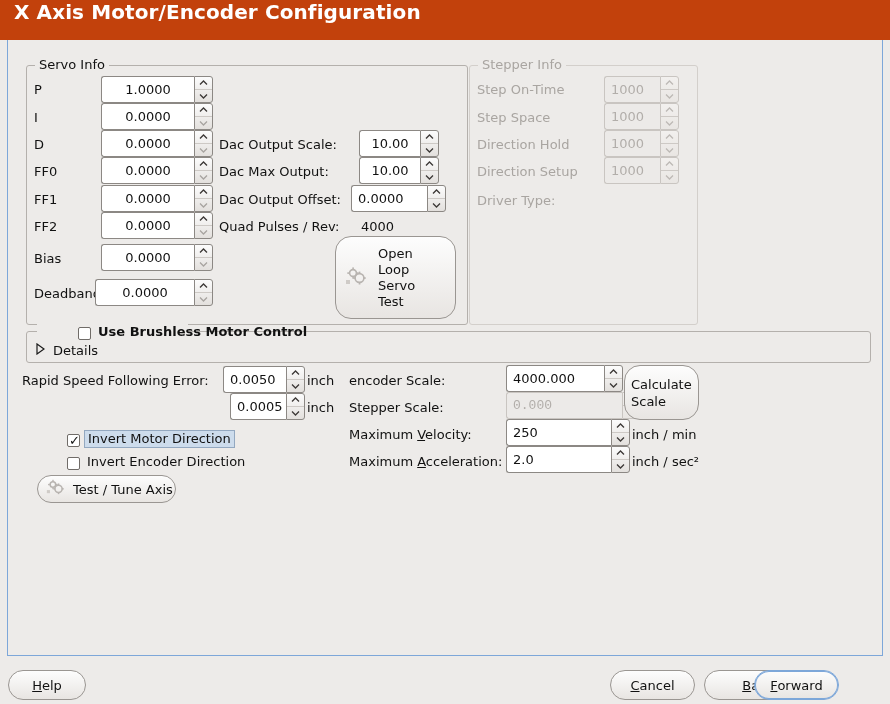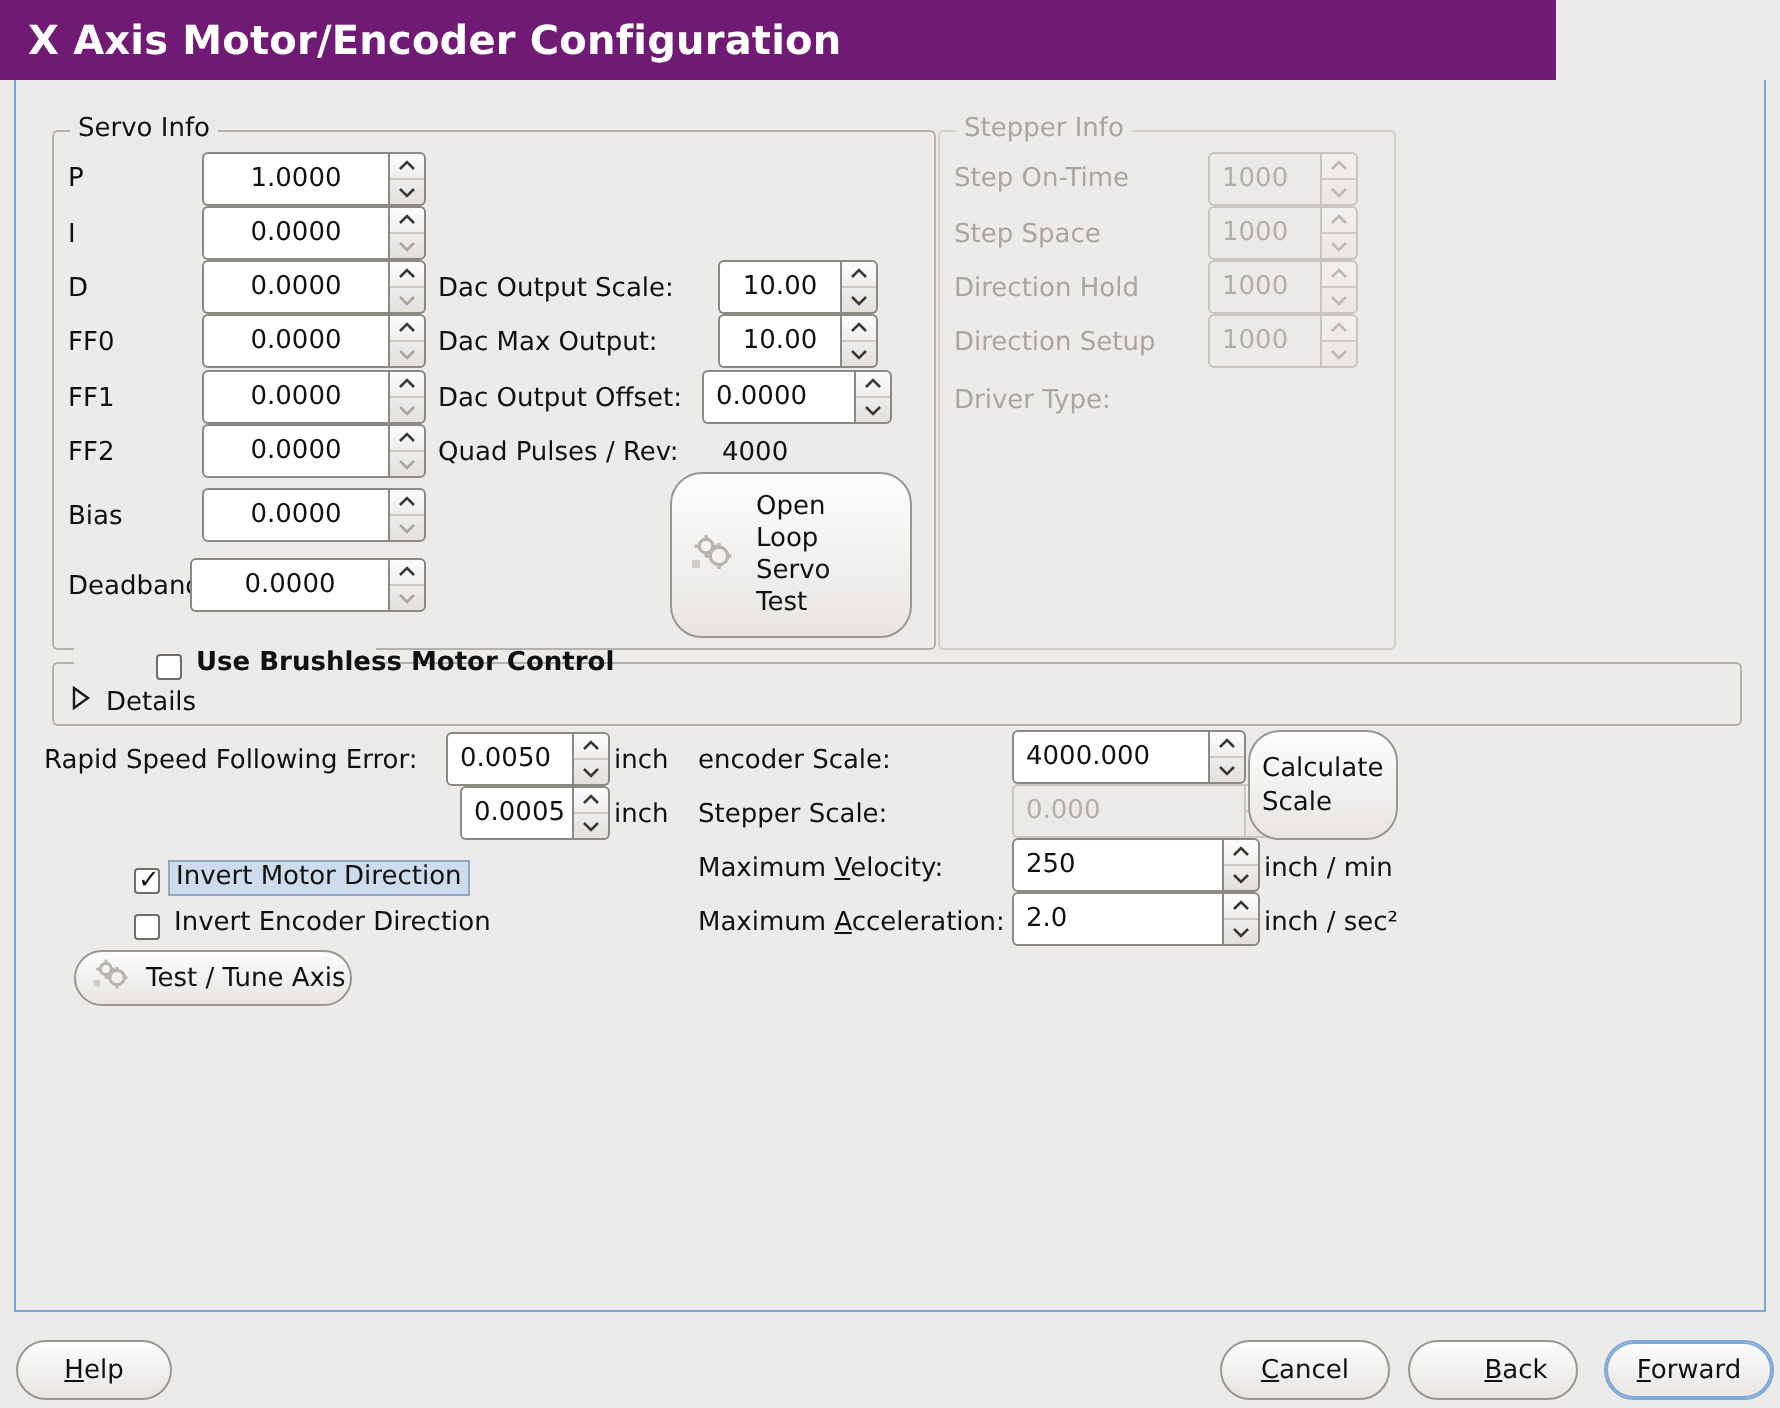--- a/index.html
+++ b/index.html
@@ -9,23 +9,23 @@
     background: #edebe9;
     font-family: "DejaVu Sans", "Liberation Sans", sans-serif;
     font-size: 13px;
     color: #111111;
     overflow: hidden;
   }
 
   
   .titlebar {
     position: absolute; left: 0; top: 0;
-    width: 778px; height: 40px;
-    background: #701a75;
-    display: flex; align-items: center;
+    width: 890px; height: 40px;
+    background: #c2410c;
+    display: flex; 
   }
   .titlebar .title {
     color: #ffffff;
     font-size: 20px;
     font-weight: bold;
     padding-left: 14px;
     letter-spacing: .1px;
   }
 
   
@@ -628,21 +628,21 @@
         </div>
       <div class="ar dn">
           <svg width="9" height="6">
             <polyline points="1,1.5 4.5,5 8,1.5" fill="none" stroke="#3c3836" stroke-width="1.3"></polyline>
           </svg>
         </div>
     </div>
   </div>
 
   <div class="lbl" style="left:341px; top:360px;">Stepper Scale:</div>
-  <div class="spin left disabled" style="left:498px; top:352px; width:135px;">
+  <div class="spin left disabled" style="left:498px; top:352px; width:135px;font-family:Liberation Mono, monospace;">
     <div class="field">0.000</div>
     <div class="btns">
       <div class="ar up">
           <svg width="9" height="6">
             <polyline points="1,4.5 4.5,1 8,4.5" fill="none" stroke="#bdb9b5" stroke-width="1.3"></polyline>
           </svg>
         </div>
       <div class="ar dn">
           <svg width="9" height="6">
             <polyline points="1,1.5 4.5,5 8,1.5" fill="none" stroke="#bdb9b5" stroke-width="1.3"></polyline>
@@ -697,16 +697,16 @@
 <div class="buttonbar">
   <div class="btn" style="left:8px; top:14px; width:78px; height:30px;">
     <span><u>H</u><span>elp</span></span>
   </div>
   <div class="btn" style="left:610px; top:14px; width:85px; height:30px;">
     <span><u>C</u><span>ancel</span></span>
   </div>
   <div class="btn" style="left:704px; top:14px; width:85px; height:30px;padding-left:23px;">
     <span><u>B</u><span>ack</span></span>
   </div>
-  <div class="btn focused" style="left:802px; top:14px; width:85px; height:30px;">
+  <div class="btn focused" style="left:754px; top:14px; width:85px; height:30px;">
     <span><u>F</u><span>orward</span></span>
   </div>
 </div>
 
 </body></html>

